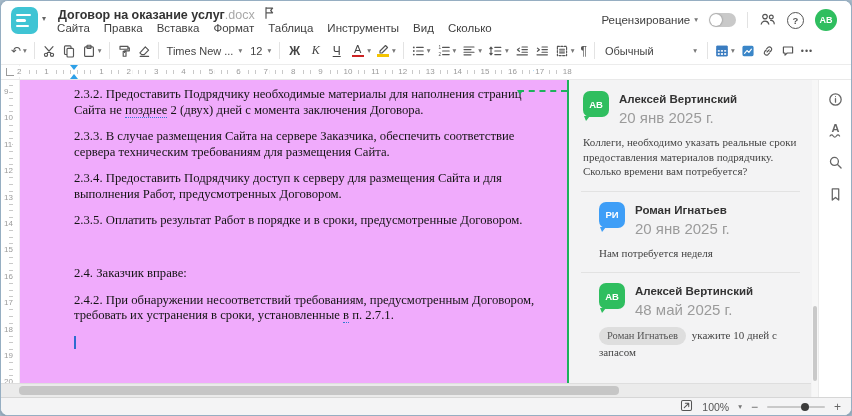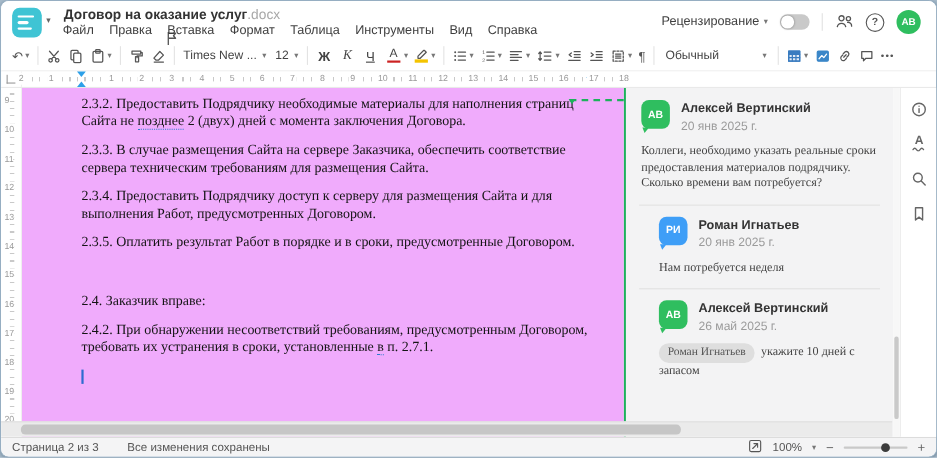--- a/index.html
+++ b/index.html
@@ -4,21 +4,21 @@
 <style>
   html,body{margin:0;padding:0;background:#a9bdcd;font-family:"Liberation Sans",sans-serif;}
   .window{position:relative;width:850px;height:414px;background:#fff;border:1px solid #96aec2;border-radius:8px;overflow:hidden;display:flex;flex-direction:column;box-shadow:0 1px 4px rgba(30,50,70,.35);}
 
   
   .header{height:36px;position:relative;flex:0 0 auto;background:#fff;}
   .logo{position:absolute;left:10px;top:6px;width:27px;height:27px;border-radius:7px;background:#3fc4d4;display:flex;flex-direction:column;justify-content:center;gap:3px;padding:0 5px;box-sizing:border-box;}
   .logo i{display:block;height:2.6px;border-radius:2px;background:#fff;}
   .logo i:nth-child(1){width:15px}.logo i:nth-child(2){width:10px}.logo i:nth-child(3){width:13px}
   .logo-caret{position:absolute;left:41px;top:13px;font-size:8px;color:#666;}
-  .title-wrap{position:absolute;left:57px;top:5px;font-size:12.5px;display:flex;align-items:center;gap:8px;flex-direction:column;}
+  .title-wrap{position:absolute;left:57px;top:5px;font-size:12.5px;display:flex;align-items:center;gap:8px;}
   .title{font-weight:bold;color:#333;}
   .title-ext{color:#a8a8a8;}
   .menu-bar{position:absolute;left:56px;top:21px;display:flex;gap:14px;font-size:11.5px;color:#3f3f3f;}
   .menu-item{cursor:default;line-height:13px;}
   .header-right{position:absolute;right:14px;top:8px;display:flex;align-items:center;gap:11px;font-size:11.5px;color:#3f3f3f;}
   .review{display:flex;align-items:center;gap:4px;}
   .caret{font-size:7.5px;color:#777;line-height:1;}
   .toggle{width:27px;height:14px;border-radius:8px;background:#c9c9c9;position:relative;}
   .toggle .knob{position:absolute;left:1px;top:1px;width:12px;height:12px;border-radius:50%;background:#fff;box-shadow:0 0 2px rgba(0,0,0,.45);}
   .hdr-sep{width:1px;height:16px;background:#e2e2e2;}
@@ -68,21 +68,21 @@
   .connector::before{content:'';position:absolute;left:-1px;top:-2px;border:3px solid transparent;border-top:5px solid #1db15c;}
 
   
   .comments{width:245px;flex:0 0 auto;background:#f3f3f4;border-left:2px solid #1db15c;box-sizing:border-box;padding-top:3px;overflow:hidden;}
   .comment{padding:8px 14px 10px;}
   .comment.reply{padding-left:30px;}
   .c-head{display:flex;gap:10px;align-items:flex-start;}
   .c-avatar{width:26px;height:26px;border-radius:7px;color:#fff;font-weight:bold;font-size:9.5px;display:flex;align-items:center;justify-content:center;position:relative;flex:0 0 auto;}
   .c-tail{position:absolute;left:1px;bottom:-4px;width:0;height:0;border-style:solid;border-width:5px 4px 0 2px;border-color:transparent;}
   .c-name{font-size:11.5px;font-weight:bold;color:#333;line-height:13px;padding-top:2px;}
-  .c-date{font-size:11px;color:#9b9b9b;margin-top:3px;}
+  .c-date{font-size:15px;color:#9b9b9b;margin-top:3px;}
   .c-body{font-size:11px;color:#444;line-height:14.5px;margin-top:9px;font-family:Liberation Serif, serif;}
   .c-divider{height:1px;background:#e2e2e2;margin:2px 12px;}
   .mention{display:inline-block;background:#dedede;border-radius:9px;padding:1.5px 8px;font-size:10.5px;color:#555;margin-right:3px;}
 
   .vscroll{width:6px;flex:0 0 auto;background:#f7f7f7;position:relative;}
   .vscroll .thumb{position:absolute;left:1px;width:4px;border-radius:2px;background:#c9c9c9;bottom:16px;height:75px;}
 
   .right-tools{width:34px;flex:0 0 auto;border-left:1px solid #ebebeb;display:flex;flex-direction:column;align-items:center;padding-top:12px;gap:17px;background:#fff;box-sizing:border-box;}
   .rt-btn{color:#666;display:flex;flex-direction:column;align-items:center;line-height:1;}
   .rt-btn svg{stroke:#666;fill:none;stroke-width:1.2;stroke-linecap:round;stroke-linejoin:round;}
@@ -115,28 +115,28 @@
     <div class="title-wrap">
       <span><b class="title">Договор на оказание услуг</b><span class="title-ext">.docx</span></span>
       <span>
         <svg width="12" height="14" viewBox="0 0 12 14" style="stroke:#555;fill:none;stroke-width:1.2;stroke-linejoin:round">
             <path d="M3 1.2 v11.6"></path>
             <path d="M3 2.2 h6.6 l-1.9 2.3 1.9 2.3 H3"></path>
           </svg>
       </span>
     </div>
     <div class="menu-bar">
-        <span class="menu-item">Файл</span>
+        <span class="menu-item">Сайта</span>
         <span class="menu-item">Правка</span>
         <span class="menu-item">Вставка</span>
         <span class="menu-item">Формат</span>
         <span class="menu-item">Таблица</span>
         <span class="menu-item">Инструменты</span>
         <span class="menu-item">Вид</span>
-        <span class="menu-item">Справка</span>
+        <span class="menu-item">Сколько</span>
       </div>
     <div class="header-right">
       <span class="review">
         <span>Рецензирование</span>
         <span class="caret">▾</span>
       </span>
       <span class="toggle">
           <span class="knob"></span>
         </span>
       <span class="hdr-sep"></span>
@@ -401,21 +401,21 @@
               </div>
             </div>
             <div class="c-body">Нам потребуется неделя</div>
           </div>
           <div class="c-divider"></div>
           <div class="comment reply">
             <div class="c-head">
               <div class="c-avatar" style="background: rgb(47, 190, 95);">АВ<i class="c-tail" style="border-top-color: rgb(47, 190, 95);"></i></div>
               <div>
                 <div class="c-name">Алексей Вертинский</div>
-                <div class="c-date">26 май 2025 г.</div>
+                <div class="c-date">48 май 2025 г.</div>
               </div>
             </div>
             <div class="c-body"><span class="mention">Роман Игнатьев</span> укажите 10 дней с запасом</div>
           </div>
         </div>
     </div>
 
     <div class="vscroll">
         <span class="thumb"></span>
       </div>
@@ -446,24 +446,20 @@
           </svg>
         </span>
     </div>
 
     <div class="hscroll">
         <span class="thumb"></span>
       </div>
   </div>
 
   <div class="statusbar">
-    <div class="sb-left">
-      <span>Страница 2 из 3</span>
-      <span>Все изменения сохранены</span>
-    </div>
     <div class="sb-right">
       <span><svg width="13" height="13" viewBox="0 0 14 14">
             <rect x="1.6" y="1.6" width="10.8" height="10.8" rx="1.5"></rect>
             <path d="M4.6 9.4 L9.4 4.6 M5.8 4.6 h3.6 v3.6"></path>
           </svg></span>
       <span>100%</span>
       <span class="caret">▾</span>
       <span class="zoom-sign">−</span>
       <span class="slider">
           <span class="knob"></span>

